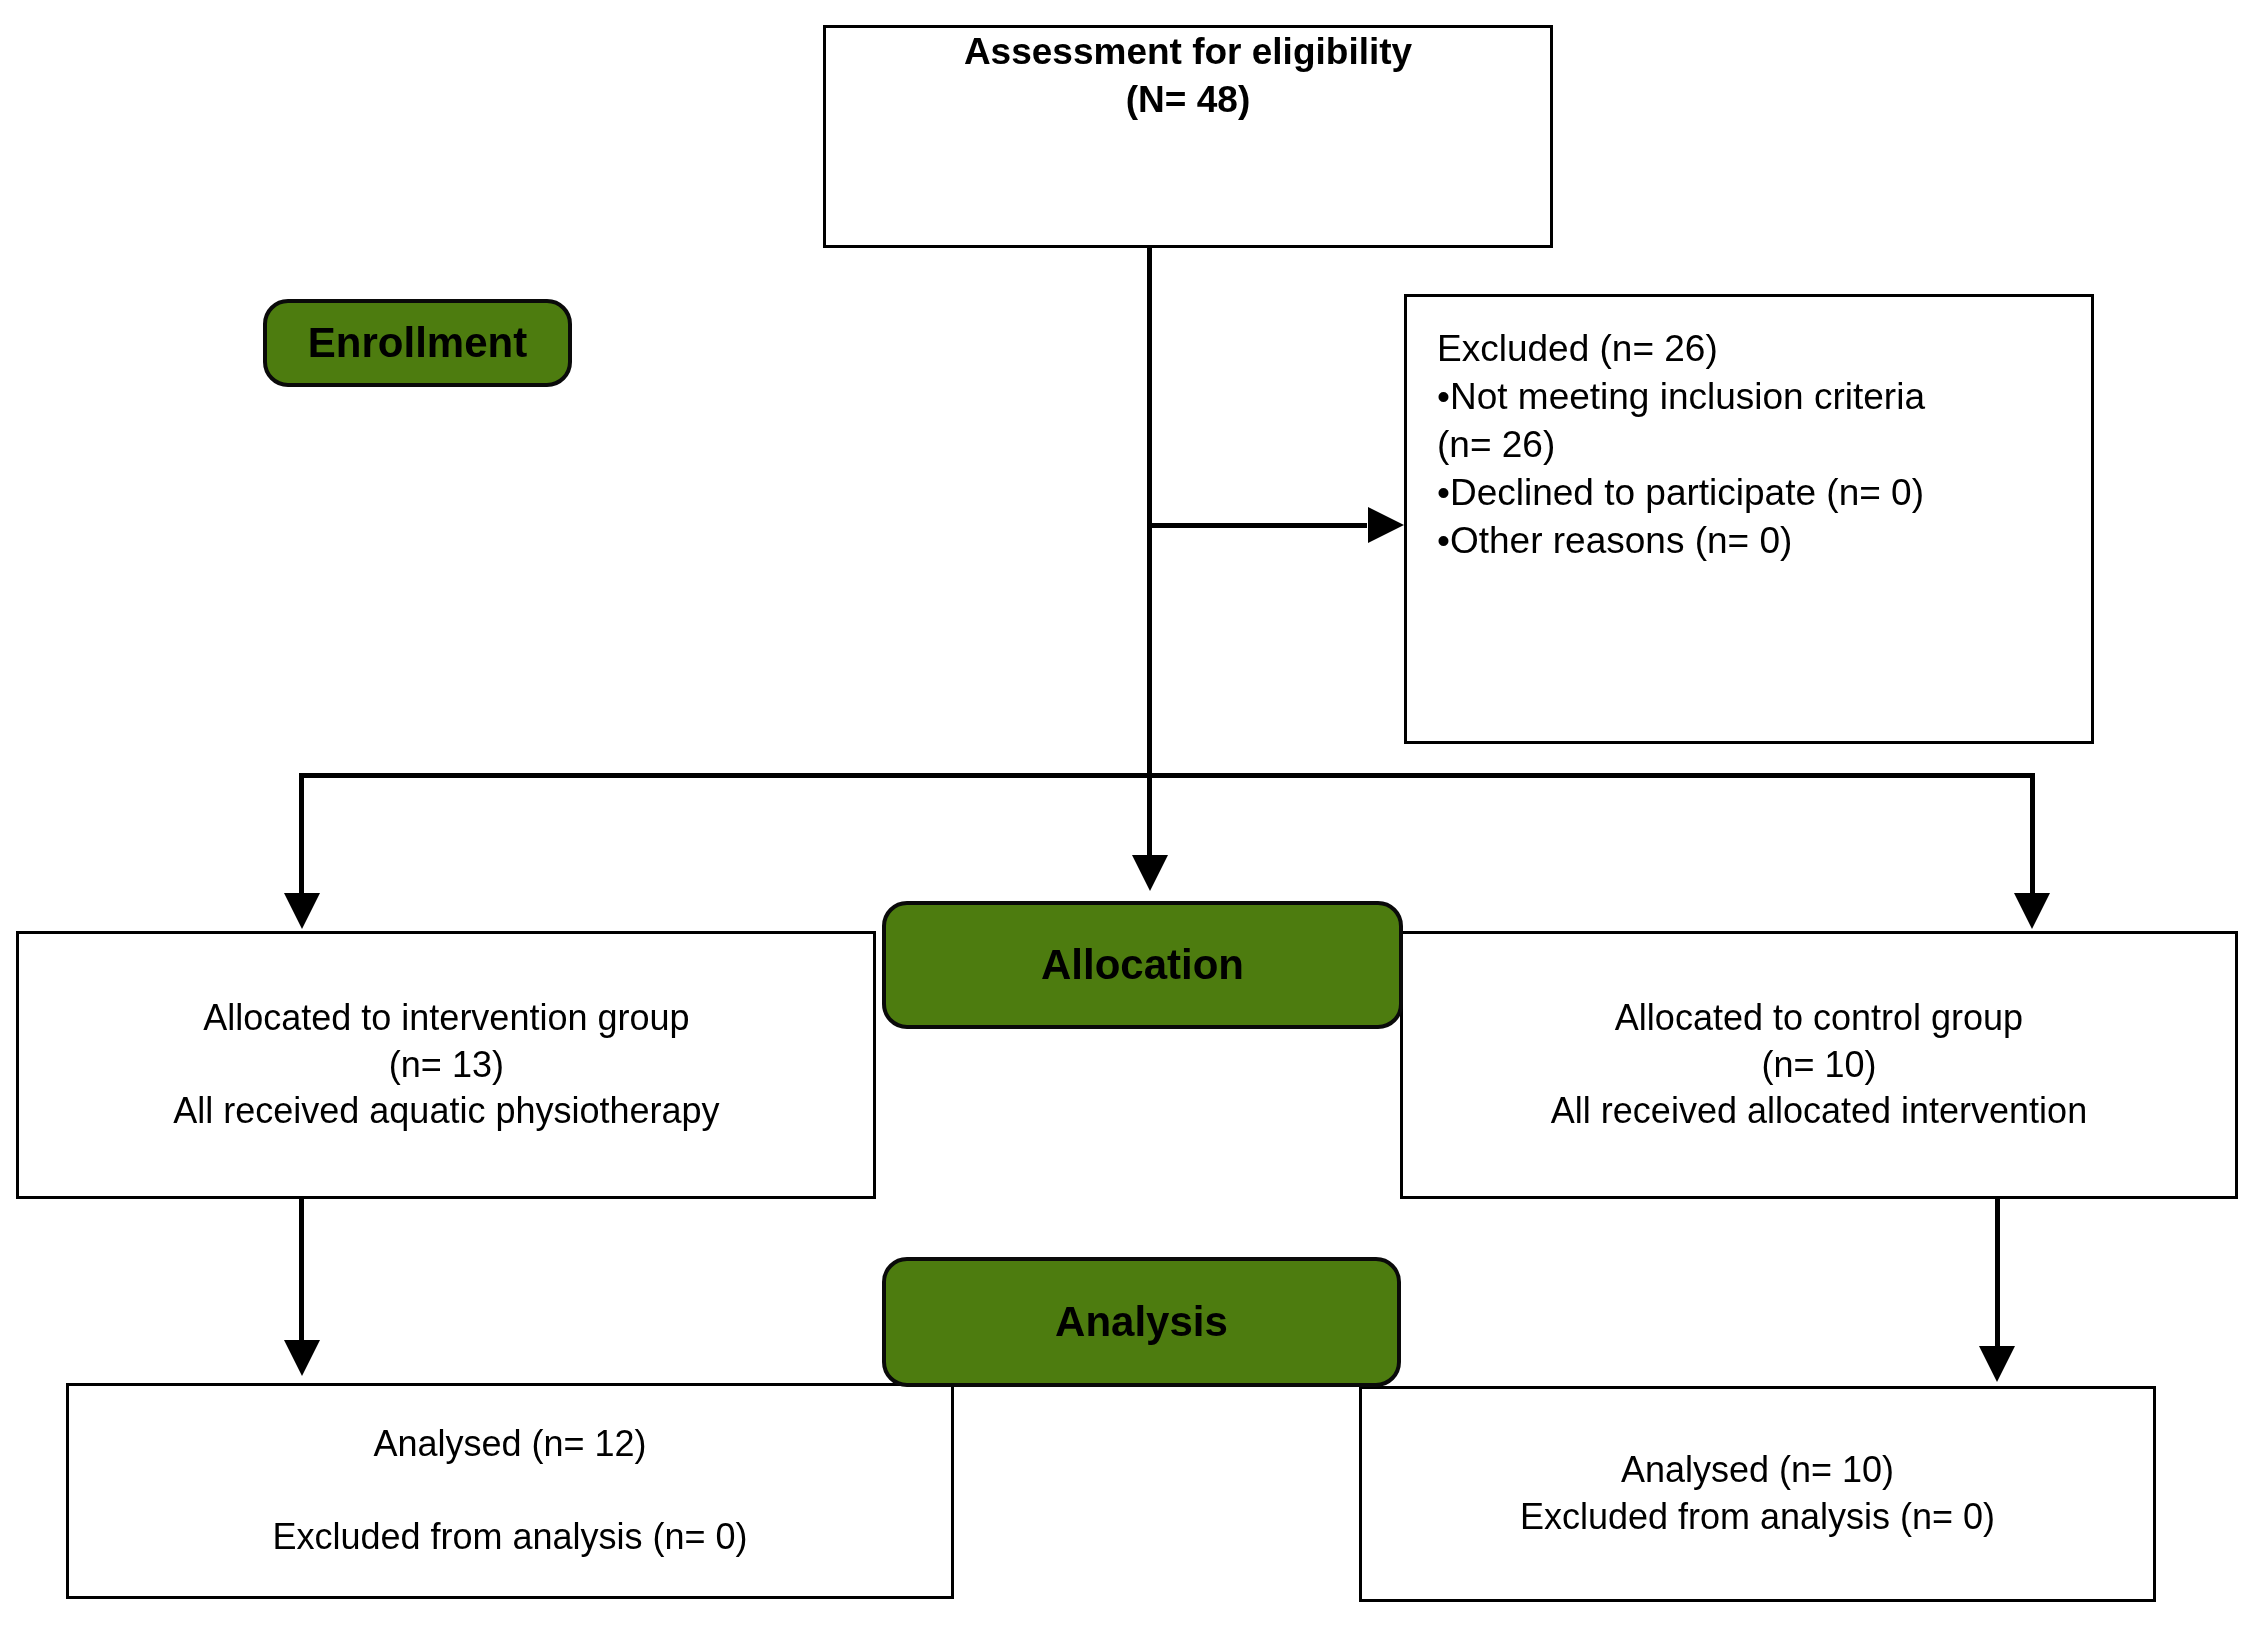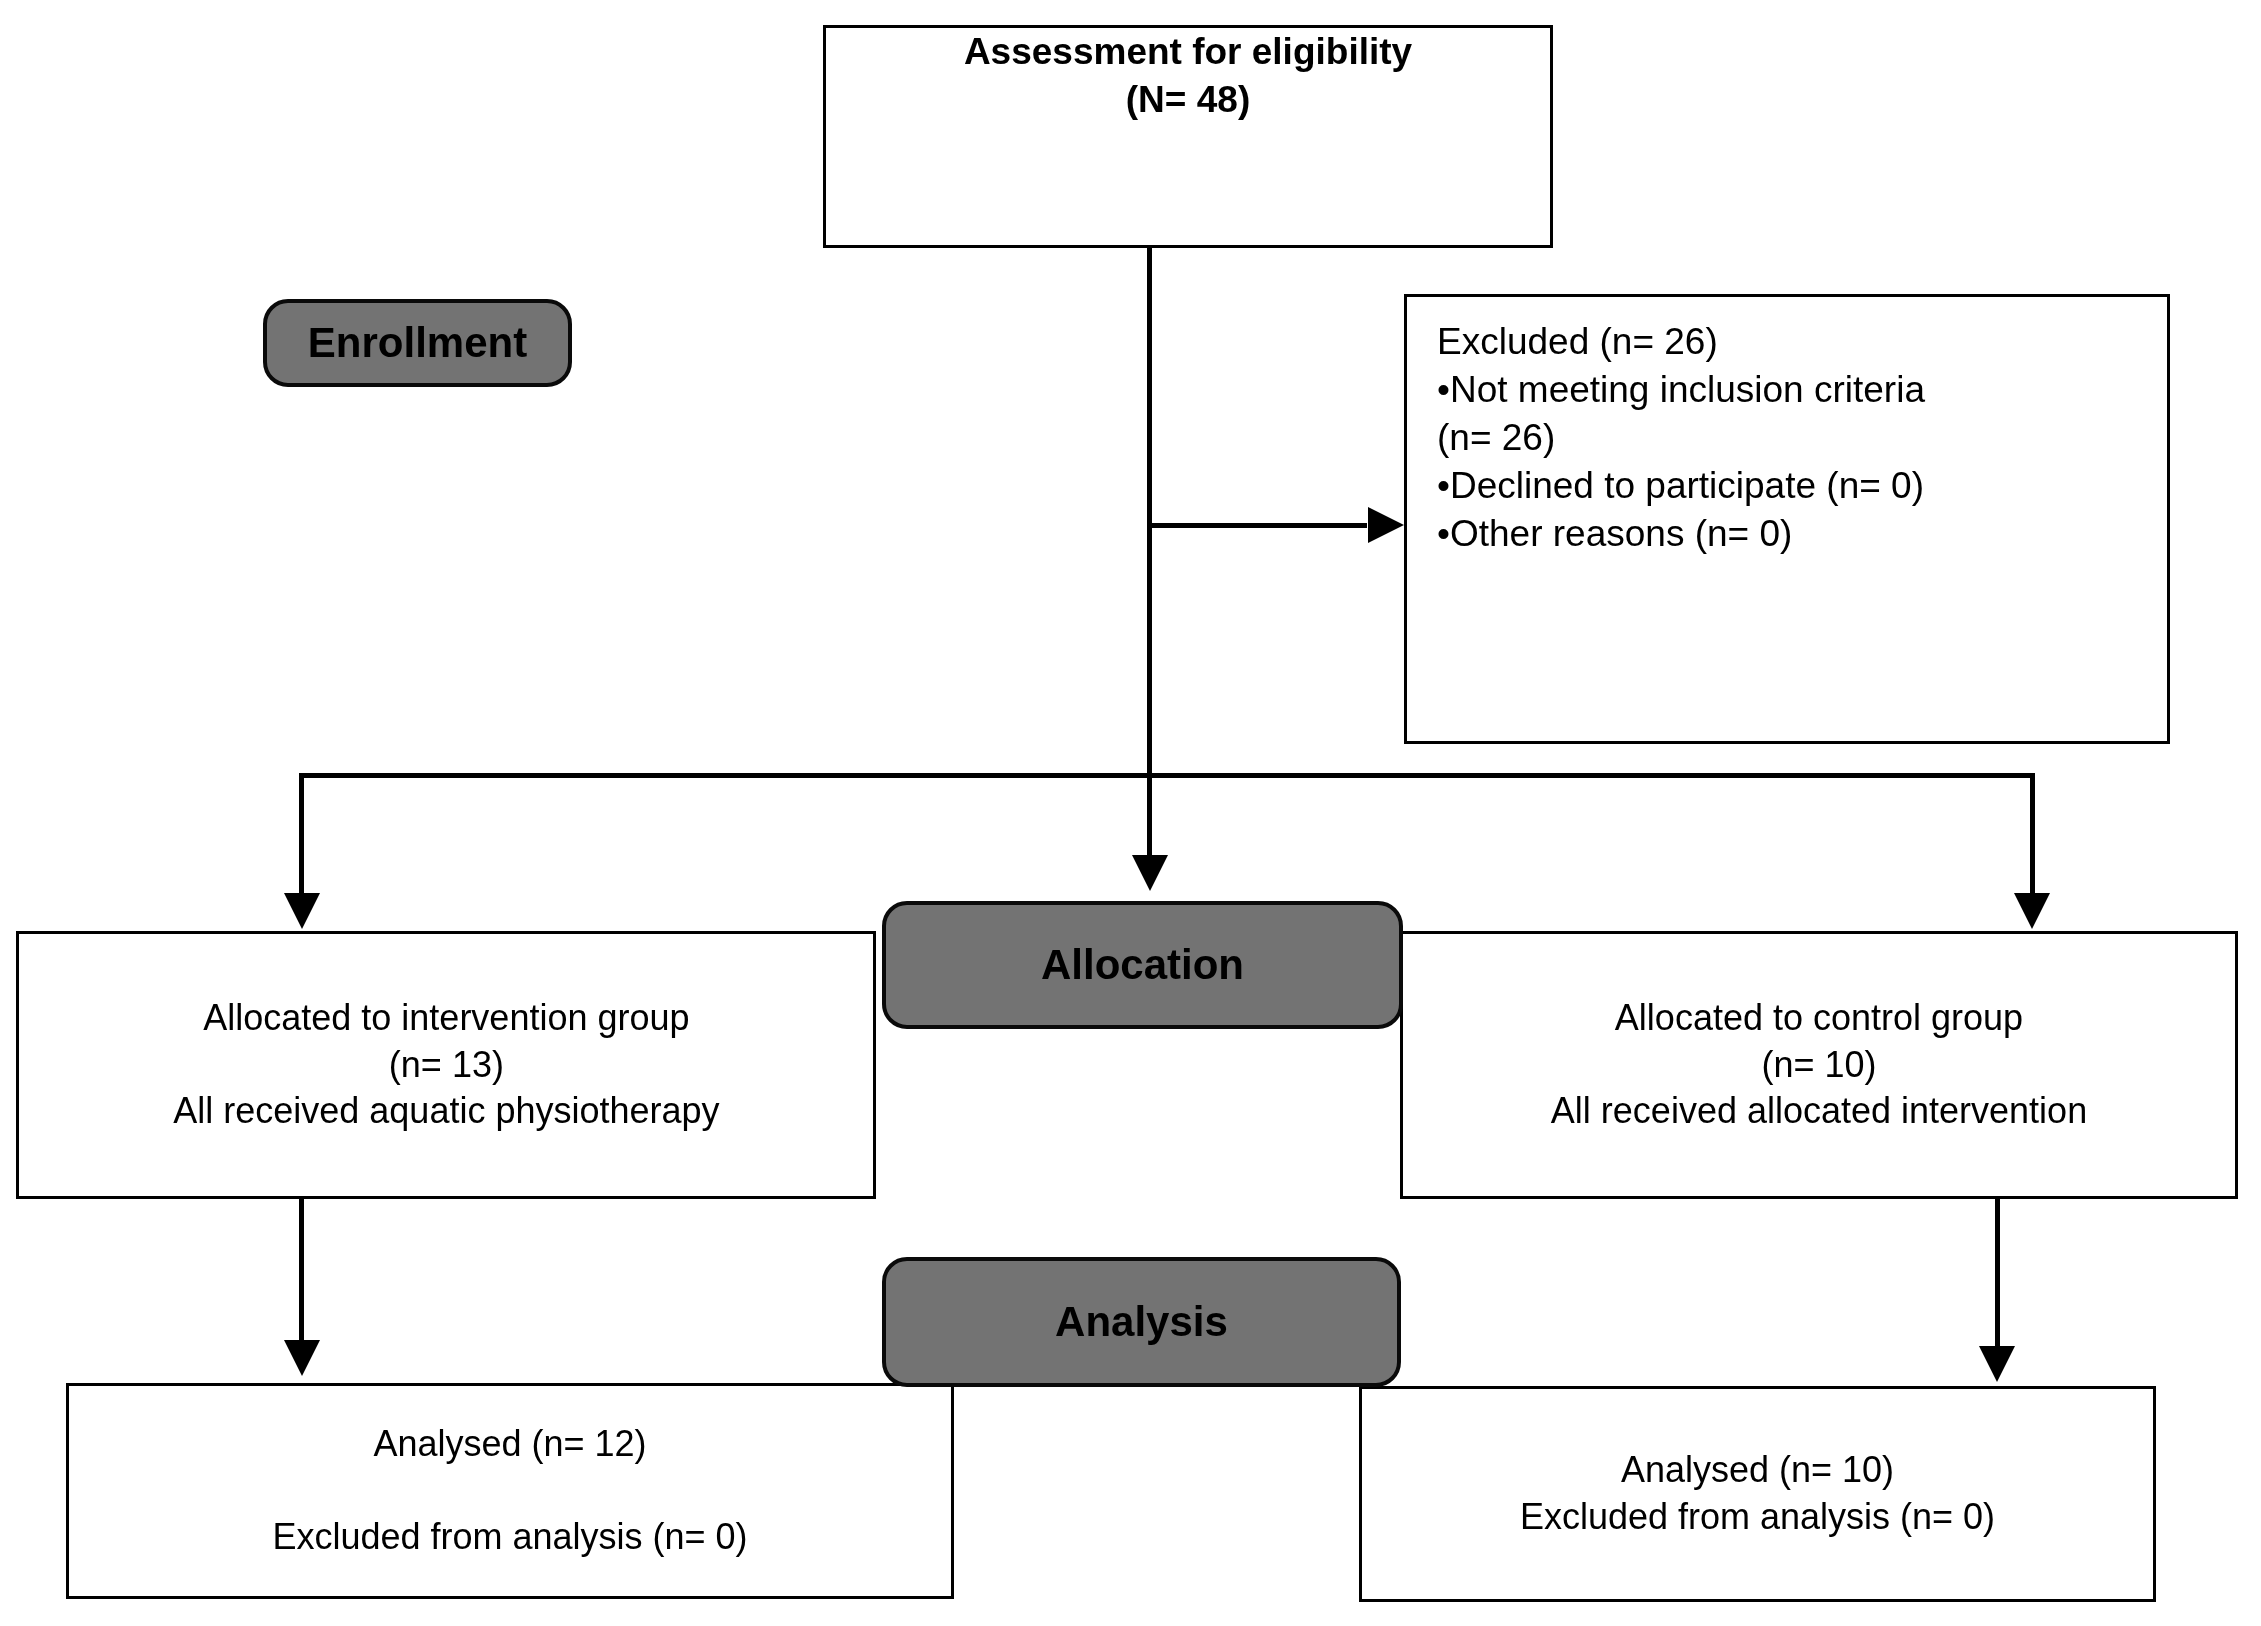--- a/index.html
+++ b/index.html
@@ -41,28 +41,28 @@
     width: 730px;
     height: 223px;
     font-size: 37px;
     font-weight: bold;
     align-items: flex-start;
     padding-top: 0;
   }
   .box-excluded {
     left: 1404px;
     top: 294px;
-    width: 766px;
+    width: 690px;
     height: 450px;
     font-size: 37px;
     font-weight: normal;
     align-items: flex-start;
     justify-content: center;
     text-align: left;
-    padding: 21px 12px 0 30px;
+    padding: 28px 12px 0 30px;
   }
   .box-excluded .txt { text-align: left; }
   .box-alloc-left {
     left: 16.4px;
     top: 931px;
     width: 860px;
     height: 268px;
     font-size: 36px;
     padding: 0 9px;
   }
@@ -86,21 +86,21 @@
     left: 1359px;
     top: 1386px;
     width: 797px;
     height: 216px;
     font-size: 36px;
     padding: 0 19px;
   }
   .stage {
     position: absolute;
     box-sizing: border-box;
-    background: #737373;
+    background: #4d7c0f;
     border: 4.5px solid #0a0a0a;
     border-radius: 25px;
     display: flex;
     align-items: center;
     justify-content: center;
     font-weight: bold;
     color: #000000;
     z-index: 5;
   }
   .stage-enrollment {

